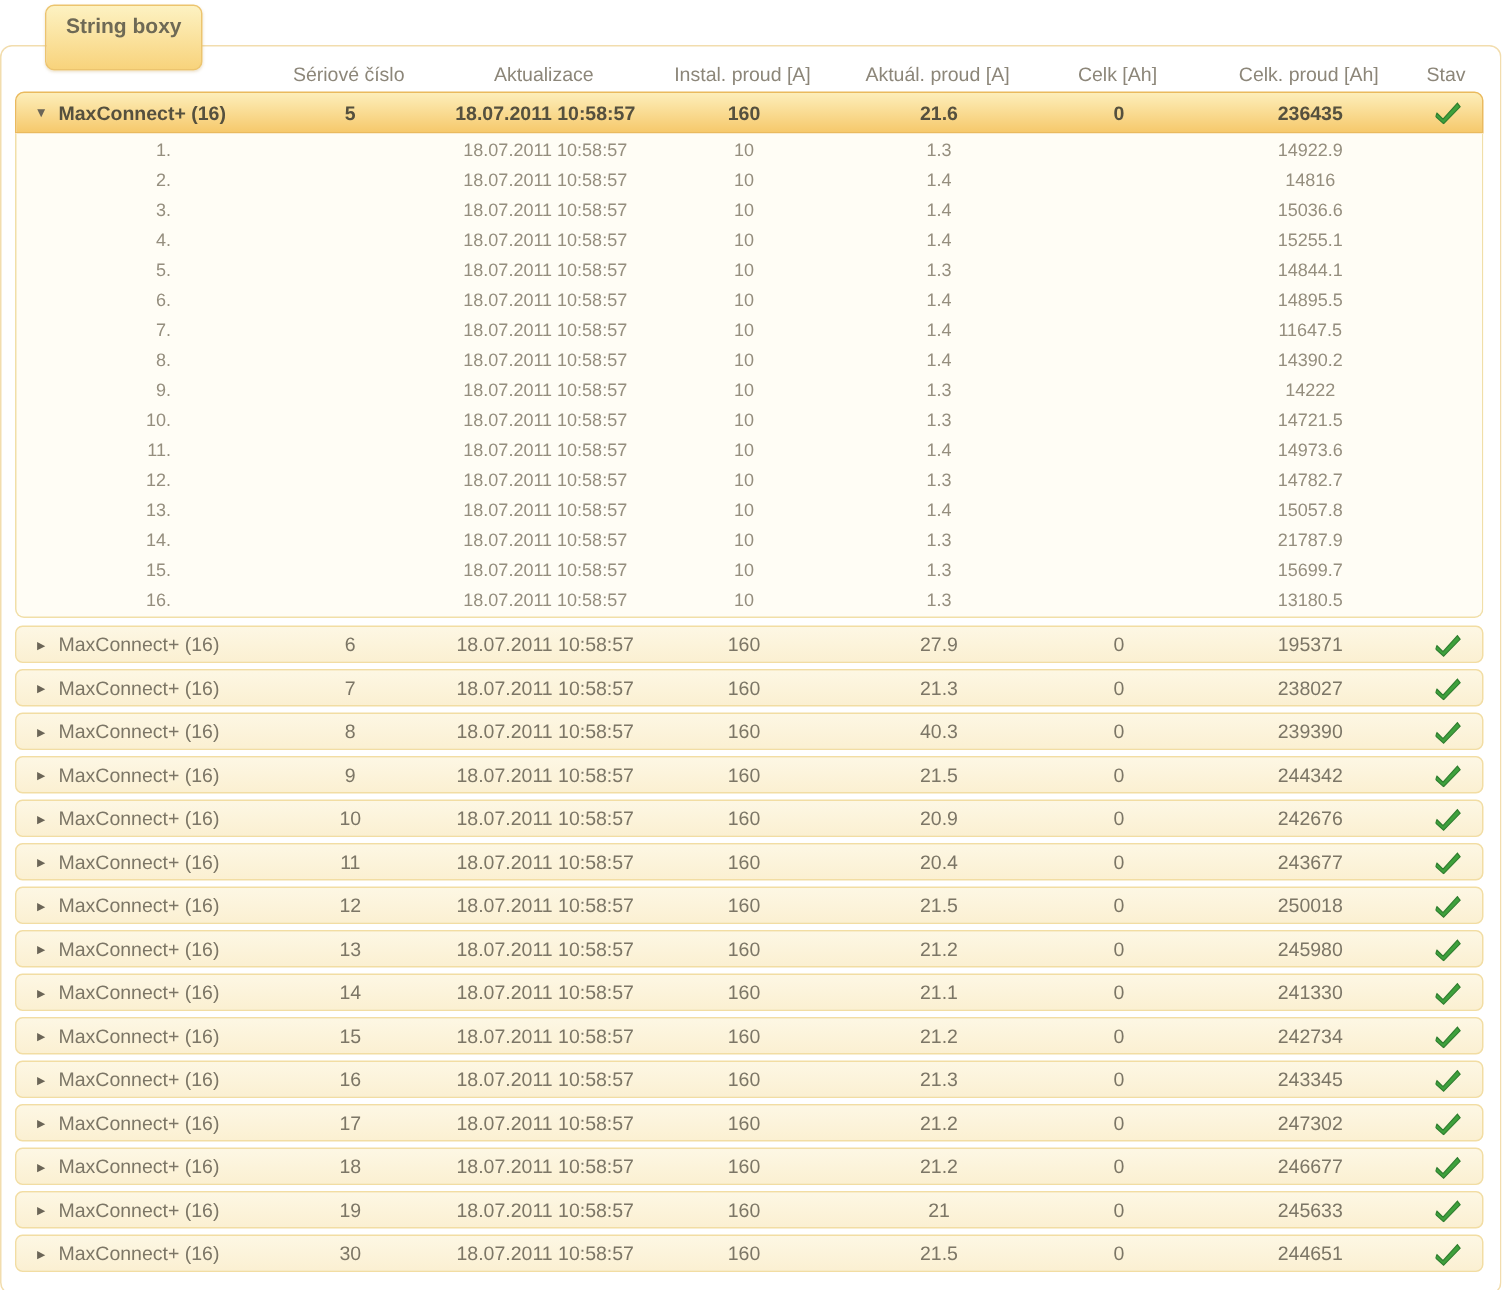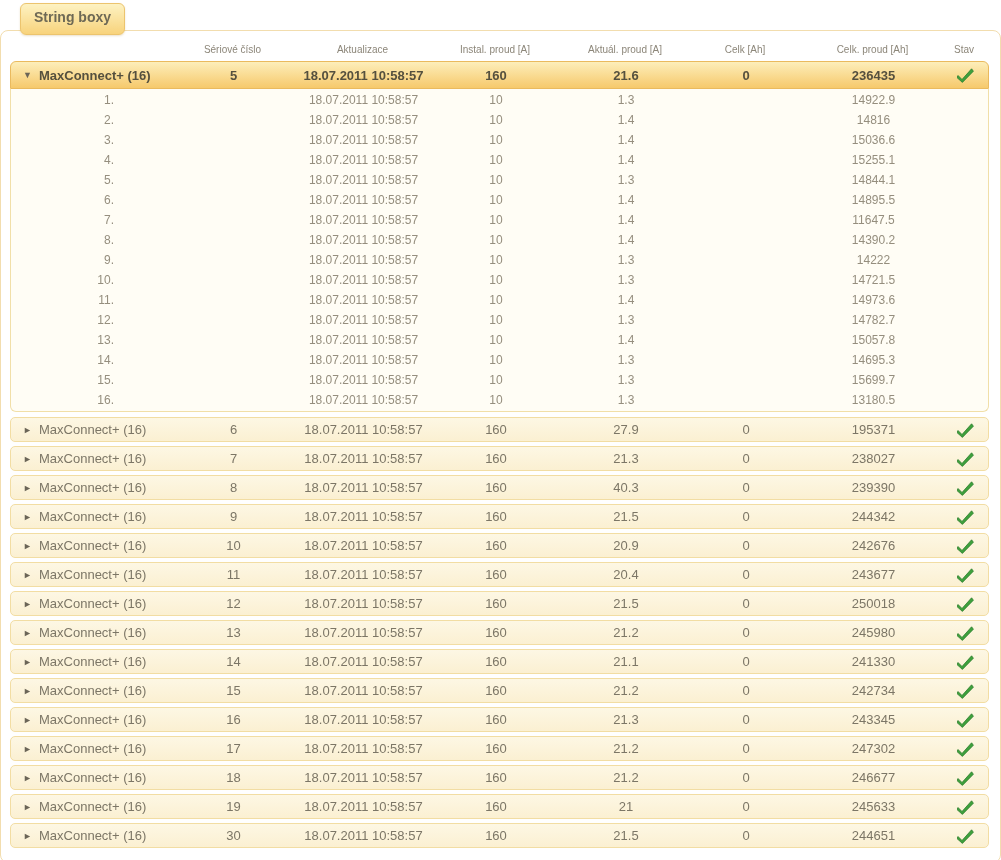--- a/index.html
+++ b/index.html
@@ -7,22 +7,22 @@
     width:1001px; height:860px;
     background:#ffffff;
     font-family:"Liberation Sans","DejaVu Sans",sans-serif;
     overflow:hidden;
     -webkit-font-smoothing:antialiased;
   }
   .wrap{ position:relative; width:1001px; height:860px; }
 
   
   .tab{
-    position:absolute; top:3px; left:20px; z-index:3;
-    height:32px; box-sizing:border-box;
+    position:absolute; top:3px; left:30px; z-index:3;
+    height:44px; box-sizing:border-box;
     padding:5px 13px 0 13px;
     background:linear-gradient(#fdf2c2,#f8d37c);
     border:1px solid #ecc46e;
     border-radius:6px;
     color:#6e6955; font-size:14px; font-weight:bold;
     box-shadow:0 1px 2px rgba(180,140,60,.25);
   }
 
   
   .panel{
@@ -40,21 +40,21 @@
     display:grid;
     grid-template-columns:155px 135px 125px 140px 120px 120px 135px 48px;
     align-items:center;
   }
   .cell{ text-align:center; white-space:nowrap; overflow:hidden; }
   .name-cell{ display:flex; align-items:center; text-align:left; padding-left:12px; }
   .expander{ width:16px; font-size:9px; color:#6b6557; flex:0 0 16px; }
   .gname{ }
 
   
-  .header-row{ height:20px; margin:2px 0 2px 0; color:#8c8679; font-size:10px; }
+  .header-row{ height:20px; margin:2px 0 2px 0; color:#8c8679; font-size:13px; }
 
   
   .group-row{
     height:23px;
     background:linear-gradient(#fdf7e4,#fbf0d2);
     border:1px solid #f2dda3;
     border-radius:5px;
     color:#7c7666; font-size:13px;
     margin-bottom:4px;
     cursor:pointer;
@@ -256,21 +256,21 @@
     <div class="cell">15057.8</div>
     <div class="cell"></div>
   </div>
               <div class="row-grid sub-row">
     <div class="cell idx">14.</div>
     <div class="cell"></div>
     <div class="cell">18.07.2011 10:58:57</div>
     <div class="cell">10</div>
     <div class="cell">1.3</div>
     <div class="cell"></div>
-    <div class="cell">14695.3</div>
+    <div class="cell">21787.9</div>
     <div class="cell"></div>
   </div>
               <div class="row-grid sub-row">
     <div class="cell idx">15.</div>
     <div class="cell"></div>
     <div class="cell">18.07.2011 10:58:57</div>
     <div class="cell">10</div>
     <div class="cell">1.3</div>
     <div class="cell"></div>
     <div class="cell">15699.7</div>

